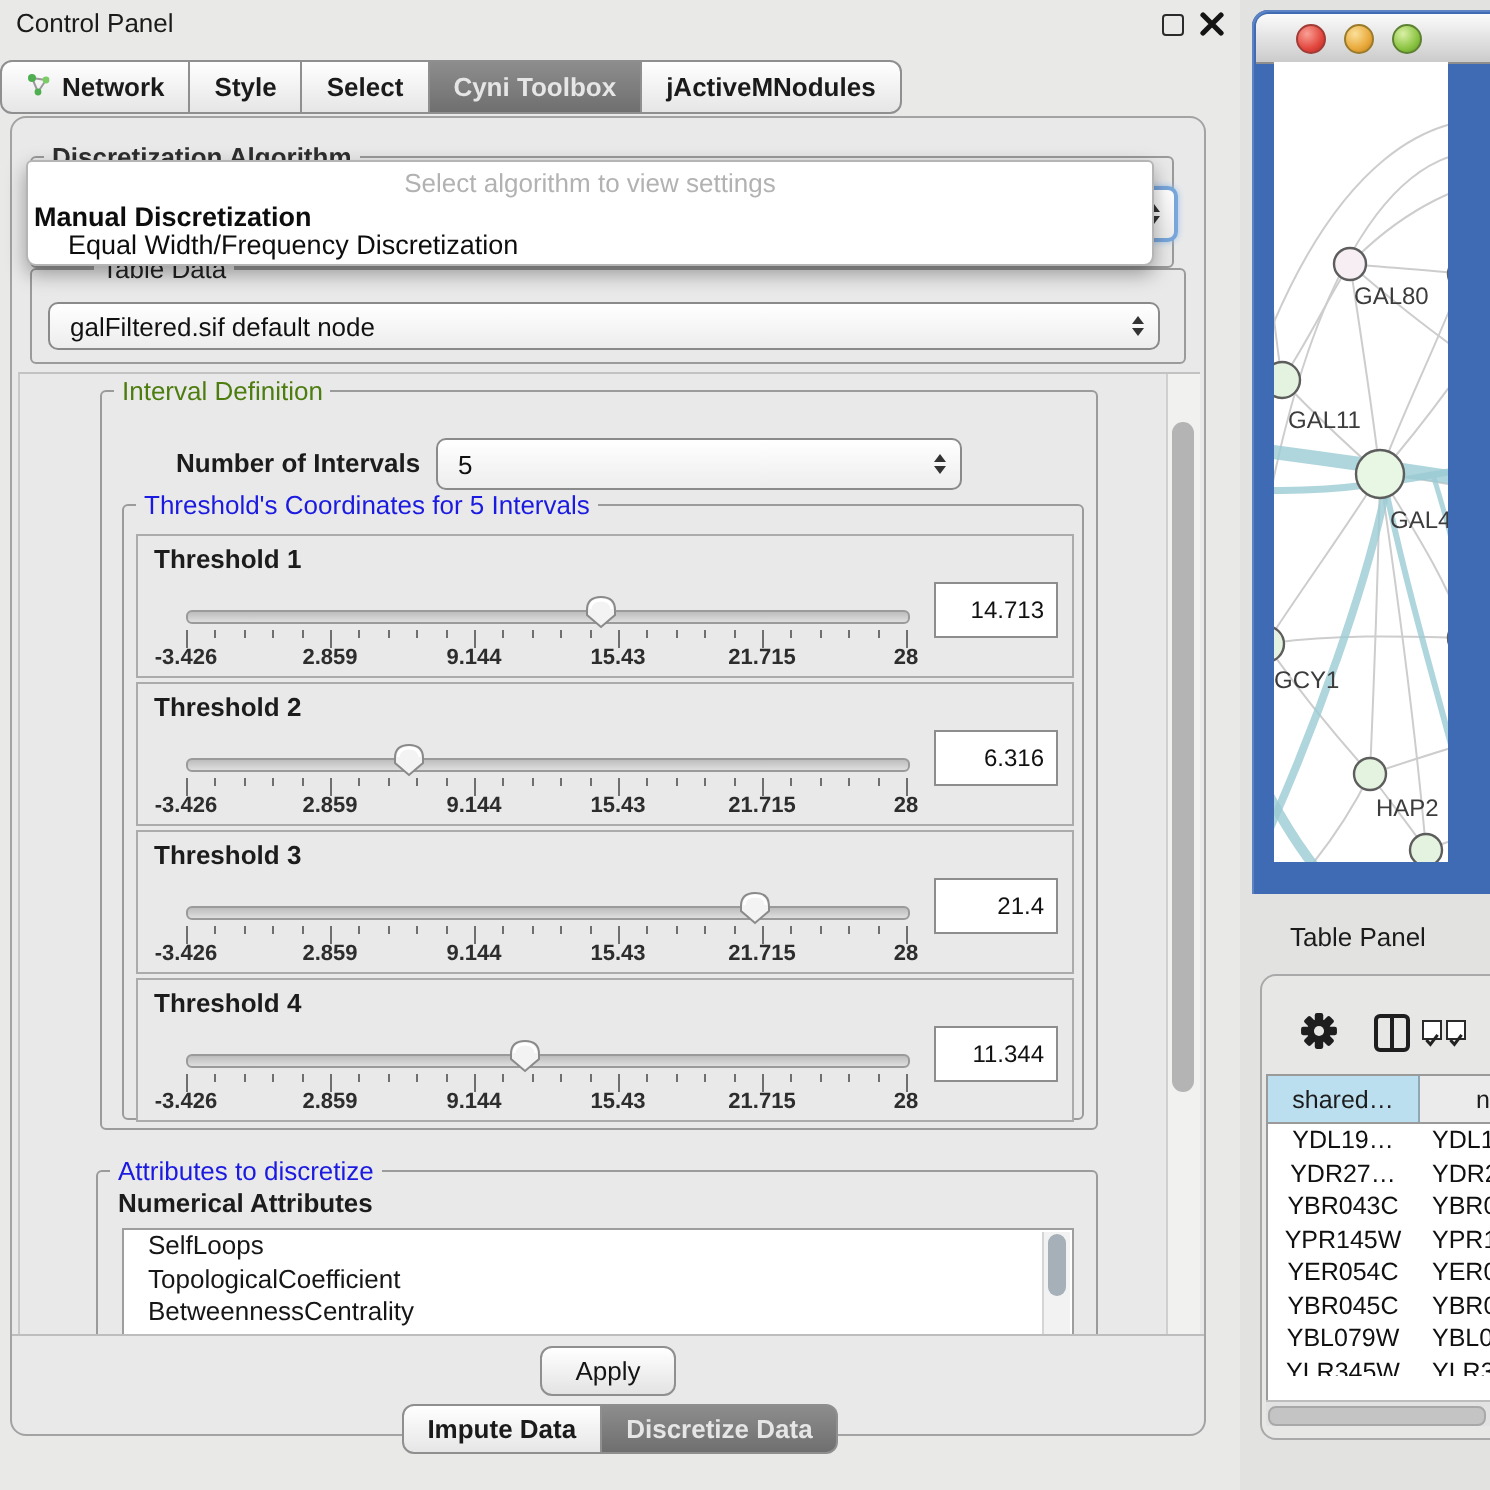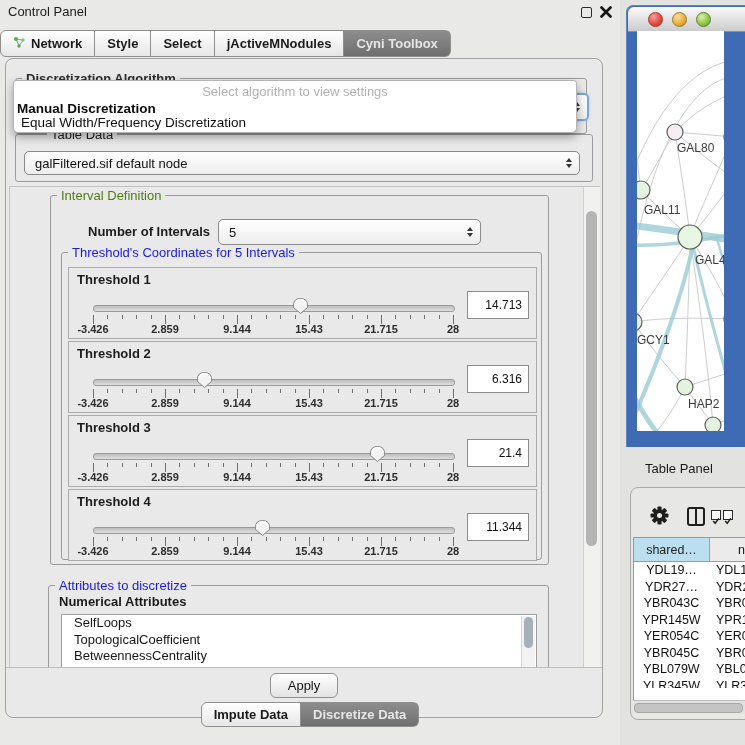--- a/index.html
+++ b/index.html
@@ -43,21 +43,21 @@
   #algo-combo{left:17px;top:34px;width:562px;height:24px;border:2px solid #79a7dc;
               box-shadow:0 0 3px #9cc2ea;}
 
   
   #algo-popup{position:absolute;left:13px;top:80px;width:562px;height:51px;z-index:50;
               background:#fff;border:1px solid #b5b5b5;border-radius:3px 3px 5px 5px;
               box-shadow:0 4px 10px rgba(0,0,0,.35);}
   #algo-popup .ph{position:absolute;left:0;top:3px;width:100%;text-align:center;
                   font-size:13px;color:#b2b2b2;}
   #algo-popup .opt1{position:absolute;left:3px;top:20px;font-size:13.5px;font-weight:bold;color:#0d0d0d;}
-  #algo-popup .opt2{position:absolute;left:7px;top:34px;font-size:13.5px;color:#0d0d0d;}
+  #algo-popup .opt2{position:absolute;left:20px;top:34px;font-size:13.5px;color:#0d0d0d;}
 
   
   #viewport{position:absolute;left:3px;top:127px;width:590px;height:481px;
             border-top:1px solid #c2c2c2;border-left:1px solid #c9c9c9;overflow:hidden;}
   #vscroll{position:absolute;right:0;top:0;bottom:0;width:16px;background:#f1f1f0;
            border-left:1px solid #cfcfcf;}
   #vscroll .vthumb{position:absolute;left:2px;top:24px;width:11px;height:335px;
            border-radius:6px;background:#b4b4b4;}
 
   
@@ -147,25 +147,25 @@
               <circle cx="6" cy="10" r="1.7" fill="#4fae4f"></circle>
             </svg></span>
           <span>Network</span>
         </div>
         <div class="tab">
           <span>Style</span>
         </div>
         <div class="tab">
           <span>Select</span>
         </div>
+        <div class="tab active">
+          <span>Cyni Toolbox</span>
+        </div>
         <div class="tab">
           <span>jActiveMNodules</span>
-        </div>
-        <div class="tab active">
-          <span>Cyni Toolbox</span>
         </div>
       </div>
 
     <div id="main-panel">
 
       <div class="group" style="left:9px;top:19px;width:570px;height:54px;">
         <div class="gtitle dark">Discretization Algorithm</div>
       </div>
       <div id="algo-combo" class="combo">
         <div class="cval"></div>

